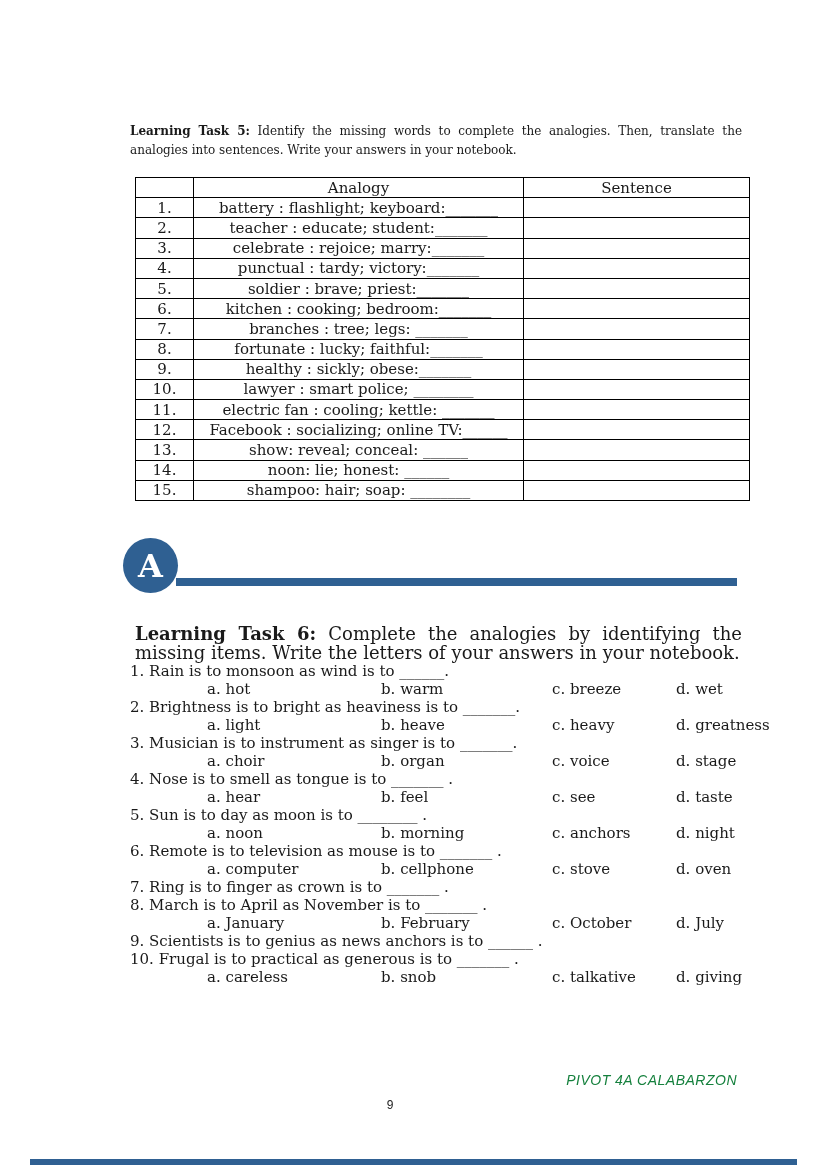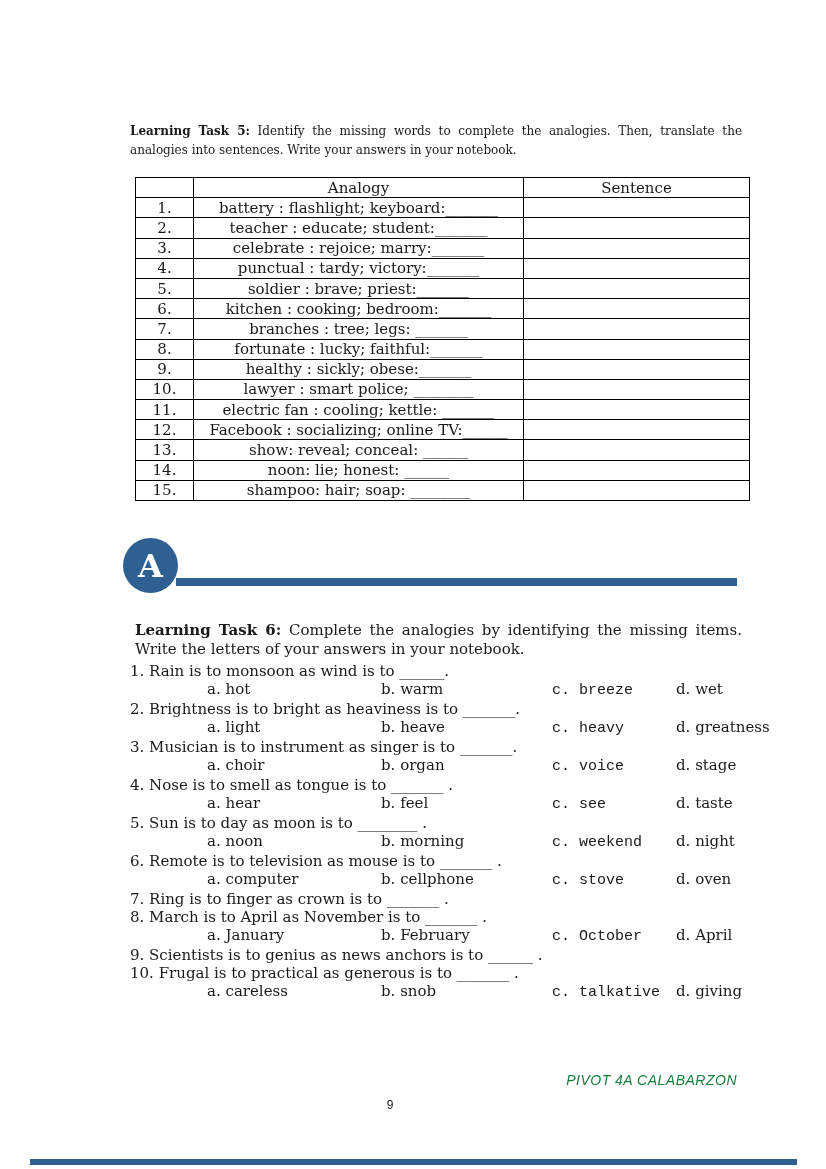--- a/index.html
+++ b/index.html
@@ -31,33 +31,33 @@
   .badge-a{
     position:absolute;left:123px;top:538px;width:55px;height:55px;
     border-radius:50%;display:flex;align-items:center;justify-content:center;
     color:#fff;font-size:32px;font-weight:bold;
     font-family:"DejaVu Serif",serif;
   }
   .divider-bar{position:absolute;left:176px;top:578px;width:561px;height:8px;}
   
   .task6-intro{
     position:absolute;left:135px;top:606px;width:607px;
-    font-size:15px;line-height:19px;text-align:justify;
+    font-size:18px;line-height:19px;text-align:justify;
   }
   
   .questions{
     position:absolute;left:130px;top:662px;width:620px;
     font-size:15px;line-height:18px;
   }
   .q-line{white-space:nowrap;}
   .choices-line{padding-left:55px;white-space:nowrap;}
   .choice{display:inline-block;margin-left:22px;}
   .choice.c0{width:152px;}
   .choice.c1{width:149px;}
-  .choice.c2{width:102px;font-family:Liberation Mono, monospace;}
+  .choice.c2{width:102px;}
   
   .footer-brand{
     position:absolute;left:437px;top:1072px;width:300px;
     text-align:right;font-family:"Liberation Sans",sans-serif;
     font-style:italic;font-size:14px;color:#15803d;letter-spacing:0.5px;
   }
   .page-number{
     position:absolute;left:340px;top:1098px;width:100px;text-align:center;
     font-family:"Liberation Sans",sans-serif;font-size:12px;color:#222;
   }
@@ -167,26 +167,26 @@
 <div class="questions" id="questions">
     <div class="q-line"><span>1.</span> <span>Rain is to monsoon as wind is to ______.</span></div>
     <div class="choices-line"><span class="choice c0">a. hot</span><span class="choice c1">b. warm</span><span class="choice c2">c. breeze</span><span class="choice c3">d. wet</span></div>
     <div class="q-line"><span>2.</span> <span>Brightness is to bright as heaviness is to _______.</span></div>
     <div class="choices-line"><span class="choice c0">a. light</span><span class="choice c1">b. heave</span><span class="choice c2">c. heavy</span><span class="choice c3">d. greatness</span></div>
     <div class="q-line"><span>3.</span> <span>Musician is to instrument as singer is to _______.</span></div>
     <div class="choices-line"><span class="choice c0">a. choir</span><span class="choice c1">b. organ</span><span class="choice c2">c. voice</span><span class="choice c3">d. stage</span></div>
     <div class="q-line"><span>4.</span> <span>Nose is to smell as tongue is to _______ .</span></div>
     <div class="choices-line"><span class="choice c0">a. hear</span><span class="choice c1">b. feel</span><span class="choice c2">c. see</span><span class="choice c3">d. taste</span></div>
     <div class="q-line"><span>5.</span> <span>Sun is to day as moon is to ________ .</span></div>
-    <div class="choices-line"><span class="choice c0">a. noon</span><span class="choice c1">b. morning</span><span class="choice c2">c. weekend</span><span class="choice c3">d. night</span></div>
+    <div class="choices-line"><span class="choice c0">a. noon</span><span class="choice c1">b. morning</span><span class="choice c2">c. anchors</span><span class="choice c3">d. night</span></div>
     <div class="q-line"><span>6.</span> <span>Remote is to television as mouse is to _______ .</span></div>
     <div class="choices-line"><span class="choice c0">a. computer</span><span class="choice c1">b. cellphone</span><span class="choice c2">c. stove</span><span class="choice c3">d. oven</span></div>
     <div class="q-line"><span>7.</span> <span>Ring is to finger as crown is to _______ .</span></div>
     <div class="q-line"><span>8.</span> <span>March is to April as November is to _______ .</span></div>
-    <div class="choices-line"><span class="choice c0">a. January</span><span class="choice c1">b. February</span><span class="choice c2">c. October</span><span class="choice c3">d. April</span></div>
+    <div class="choices-line"><span class="choice c0">a. January</span><span class="choice c1">b. February</span><span class="choice c2">c. October</span><span class="choice c3">d. July</span></div>
     <div class="q-line"><span>9.</span> <span>Scientists is to genius as news anchors is to ______ .</span></div>
     <div class="q-line"><span>10.</span> <span>Frugal is to practical as generous is to _______ .</span></div>
     <div class="choices-line"><span class="choice c0">a. careless</span><span class="choice c1">b. snob</span><span class="choice c2">c. talkative</span><span class="choice c3">d. giving</span></div>
   </div>
 
 <div class="footer-brand">PIVOT 4A CALABARZON</div>
 <div class="page-number">9</div>
 <div class="footer-bar" style="background: rgb(47, 96, 146);"></div>
 
 </body></html>

